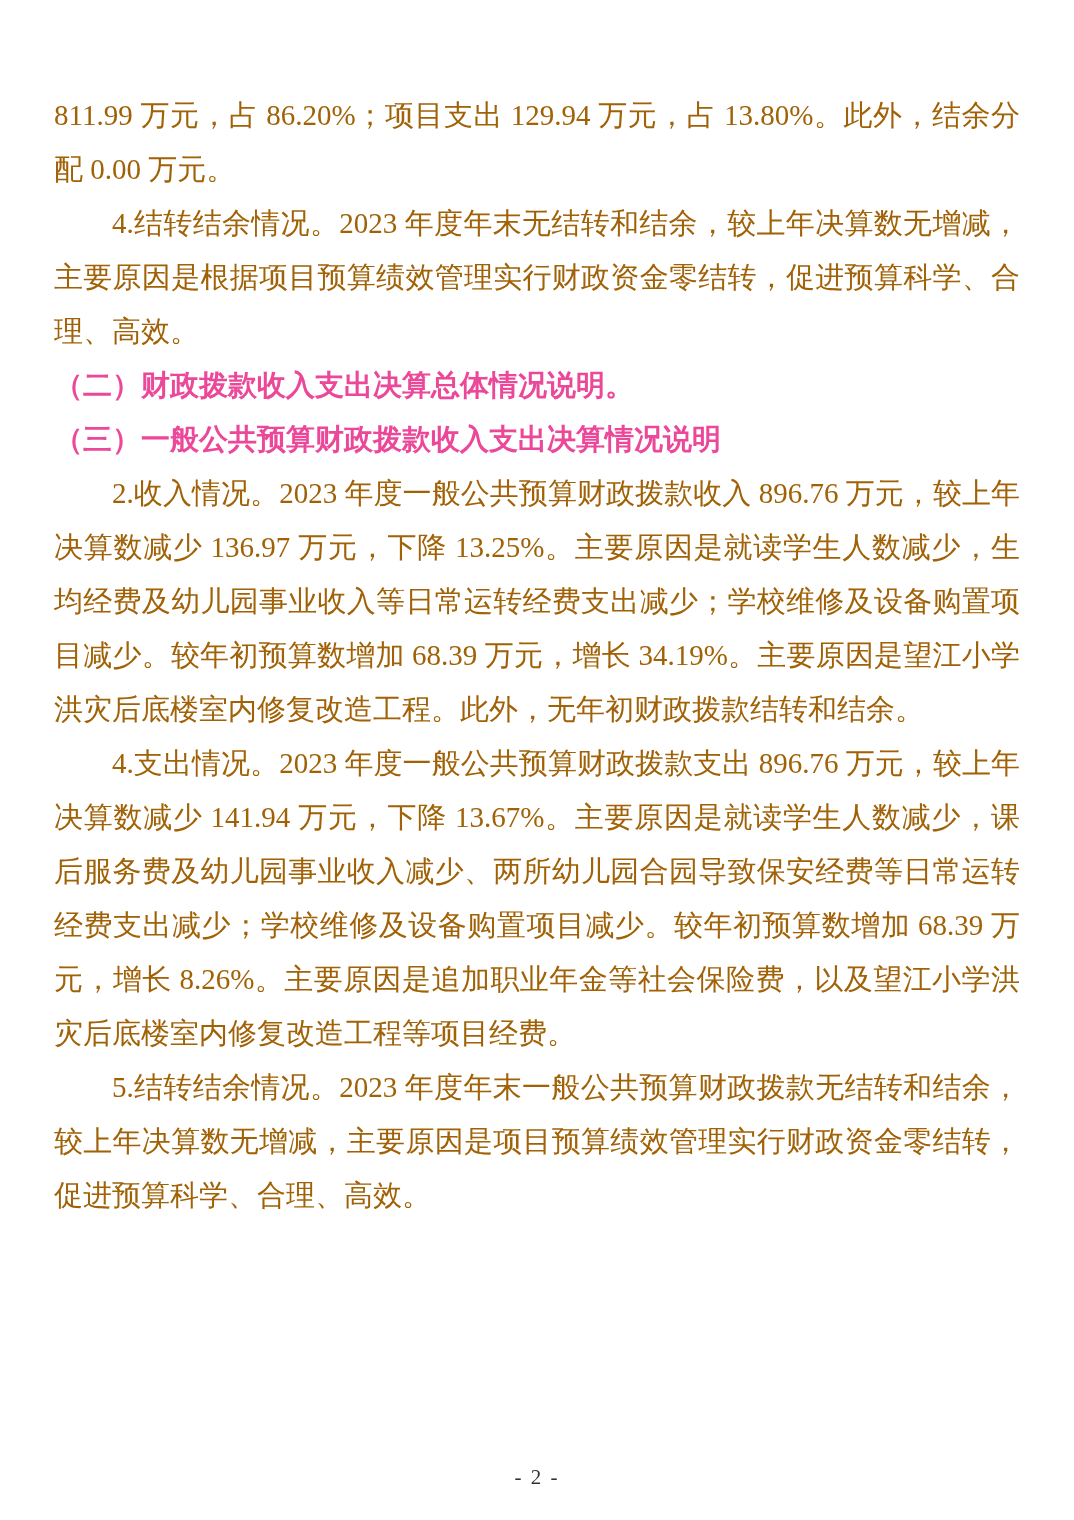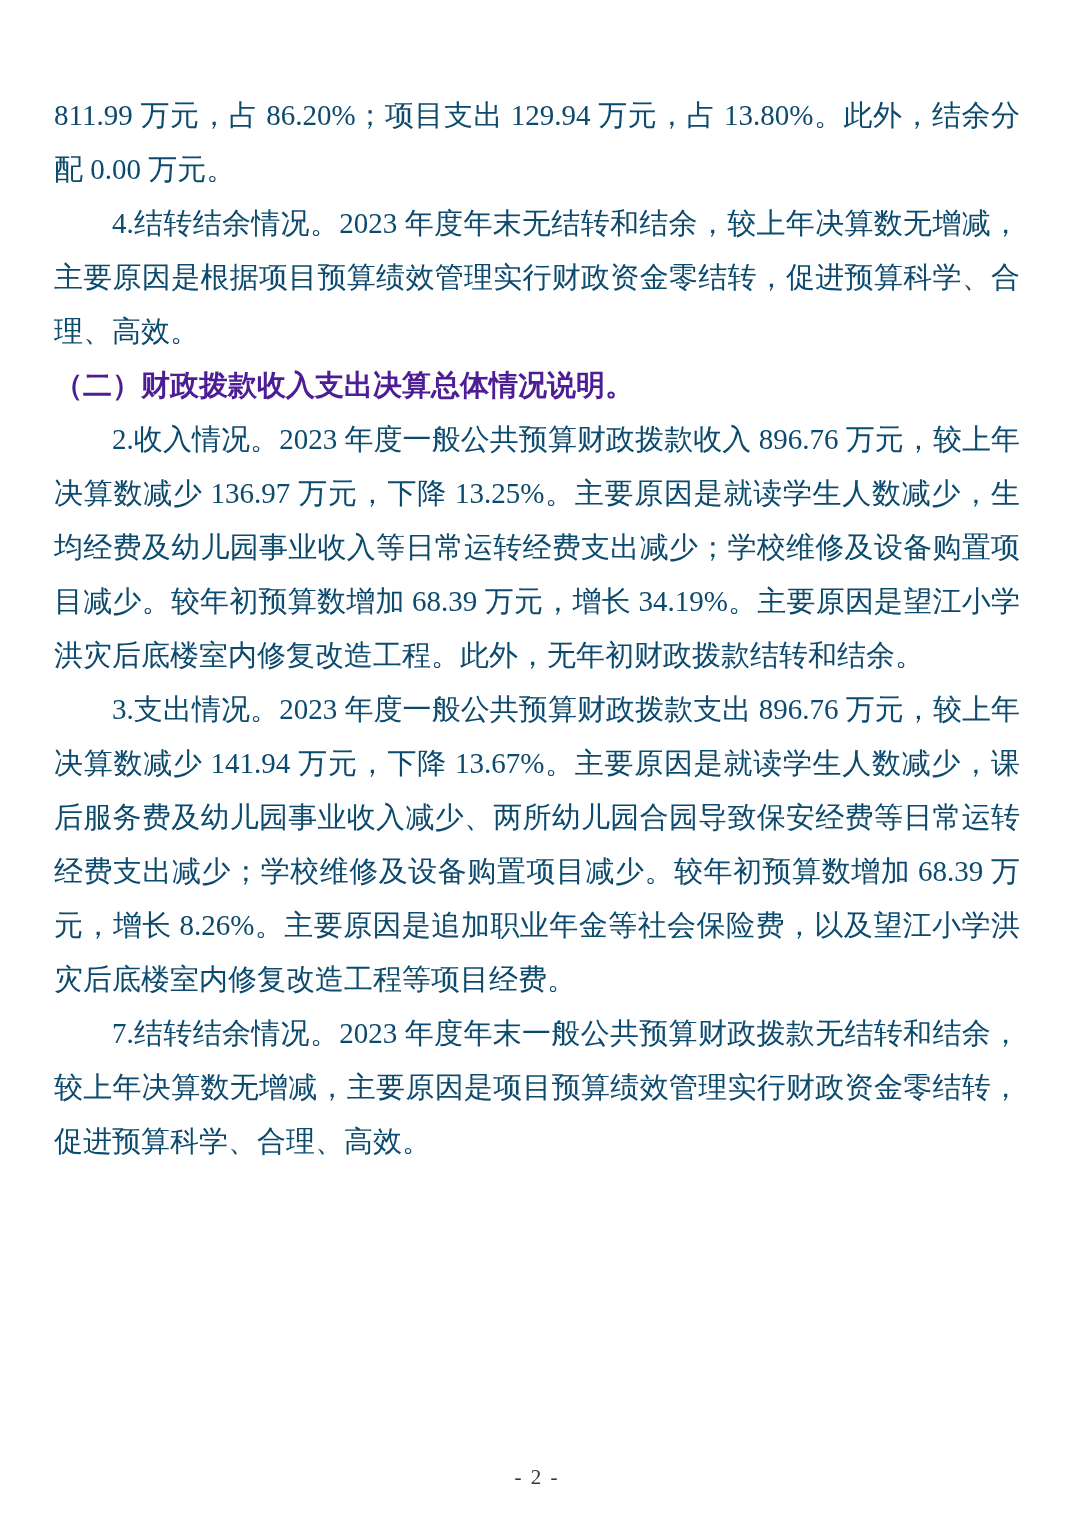--- a/index.html
+++ b/index.html
@@ -24,29 +24,29 @@
     right: 54px;
   }
   .content p {
     margin: 0;
     padding: 0;
     font-size: 29px;
     line-height: 54px;
     text-align: justify;
     text-align-last: left;
     text-justify: inter-character;
-    color: #0c4a6e;
+    color: #a16207;
   }
   p.indent {
     text-indent: 58px;
   }
   p.heading {
     font-weight: bold;
     text-indent: 0;
-    color: #4c1d95;
+    color: #ec4899;
   }
   .lead {
     font-weight: normal;
   }
   .footer {
     position: absolute;
     top: 1462px;
     left: 0;
     width: 100%;
     text-align: center;
@@ -62,23 +62,24 @@
 <div class="page">
   <div class="content">
 
     <p class="body"><span>811.99 万元，占 86.20%；项目支出 129.94 万元，占 13.80%。此外，结余分配 0.00 万元。</span></p>
 
     <p class="body indent"><span class="lead">4.结转结余情况。</span><span>2023 年度年末无结转和结余，较上年决算数无增减，主要原因是根据项目预算绩效管理实行财政资金零结转，促进预算科学、合理、高效。</span></p>
 
     <p class="heading"><span>（二）财政拨款收入支出决算总体情况说明。</span></p>
 
 
+    <p class="heading"><span>（三）一般公共预算财政拨款收入支出决算情况说明</span></p>
 
     <p class="body indent"><span class="lead">2.收入情况。</span><span>2023 年度一般公共预算财政拨款收入 896.76 万元，较上年决算数减少 136.97 万元，下降 13.25%。主要原因是就读学生人数减少，生均经费及幼儿园事业收入等日常运转经费支出减少；学校维修及设备购置项目减少。较年初预算数增加 68.39 万元，增长 34.19%。主要原因是望江小学洪灾后底楼室内修复改造工程。此外，无年初财政拨款结转和结余。</span></p>
 
-    <p class="body indent"><span class="lead">3.支出情况。</span><span>2023 年度一般公共预算财政拨款支出 896.76 万元，较上年决算数减少 141.94 万元，下降 13.67%。主要原因是就读学生人数减少，课后服务费及幼儿园事业收入减少、两所幼儿园合园导致保安经费等日常运转经费支出减少；学校维修及设备购置项目减少。较年初预算数增加 68.39 万元，增长 8.26%。主要原因是追加职业年金等社会保险费，以及望江小学洪灾后底楼室内修复改造工程等项目经费。</span></p>
+    <p class="body indent"><span class="lead">4.支出情况。</span><span>2023 年度一般公共预算财政拨款支出 896.76 万元，较上年决算数减少 141.94 万元，下降 13.67%。主要原因是就读学生人数减少，课后服务费及幼儿园事业收入减少、两所幼儿园合园导致保安经费等日常运转经费支出减少；学校维修及设备购置项目减少。较年初预算数增加 68.39 万元，增长 8.26%。主要原因是追加职业年金等社会保险费，以及望江小学洪灾后底楼室内修复改造工程等项目经费。</span></p>
 
-    <p class="body indent"><span class="lead">7.结转结余情况。</span><span>2023 年度年末一般公共预算财政拨款无结转和结余，较上年决算数无增减，主要原因是项目预算绩效管理实行财政资金零结转，促进预算科学、合理、高效。</span></p>
+    <p class="body indent"><span class="lead">5.结转结余情况。</span><span>2023 年度年末一般公共预算财政拨款无结转和结余，较上年决算数无增减，主要原因是项目预算绩效管理实行财政资金零结转，促进预算科学、合理、高效。</span></p>
 
   </div>
 
   <div class="footer">- 2 -</div>
 </div>
 
 </body></html>

